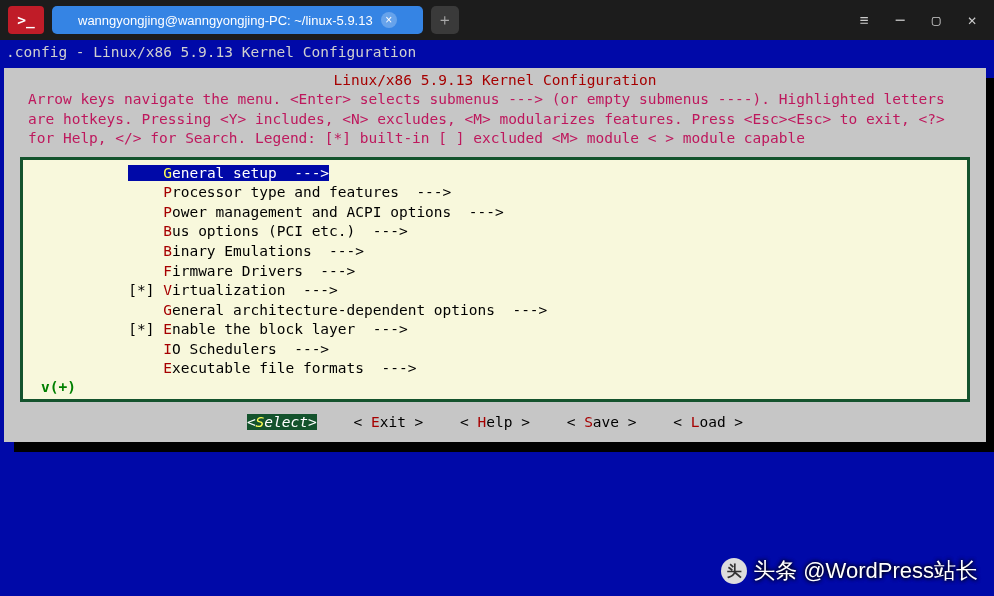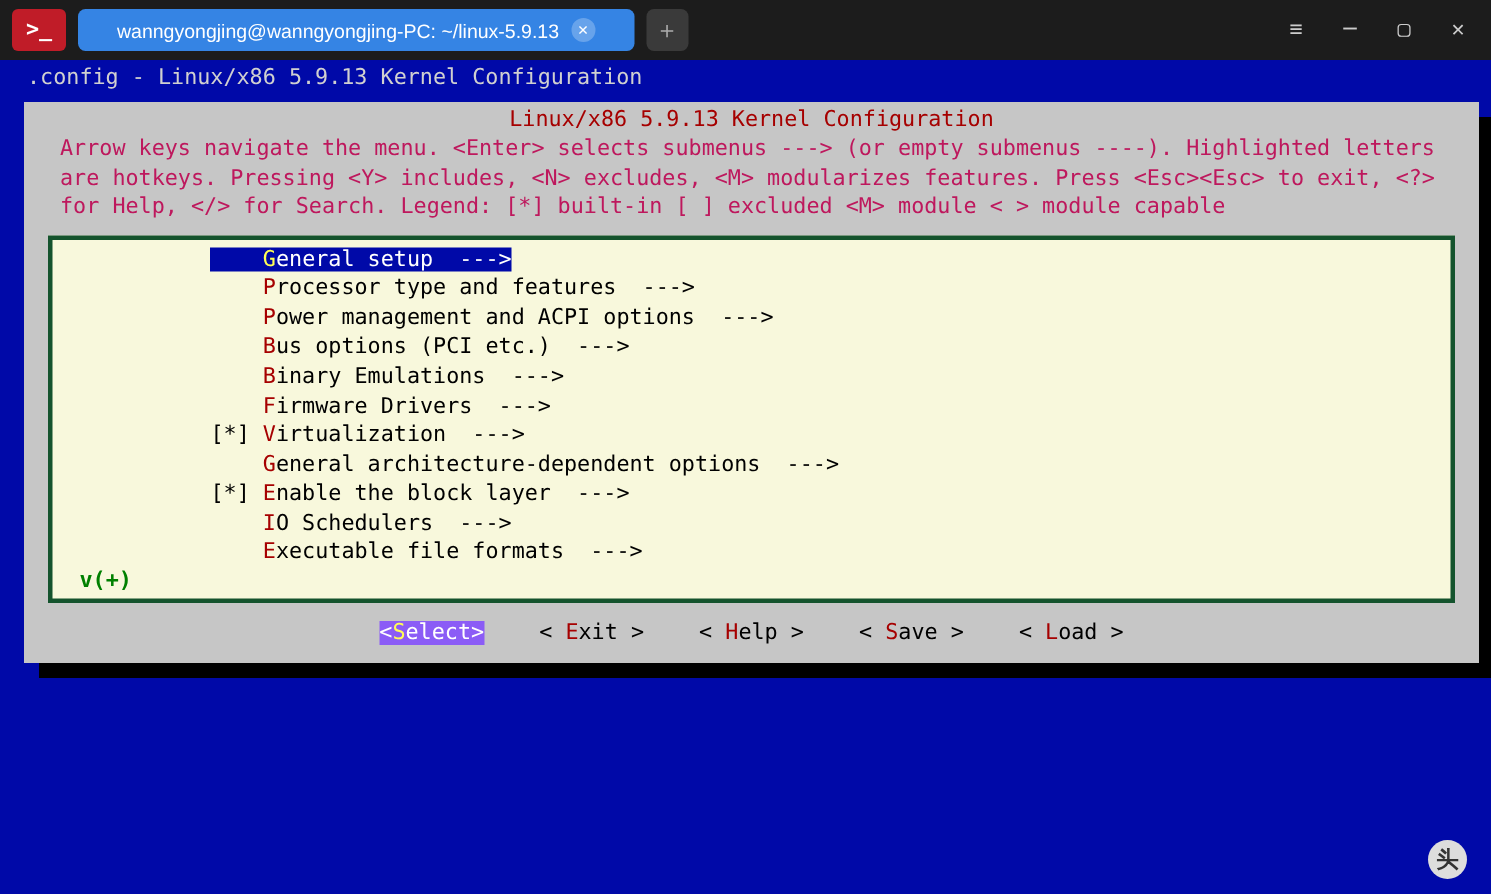--- a/index.html
+++ b/index.html
@@ -76,21 +76,21 @@
   justify-content: center;
 }
 .terminal {
   height: 556px;
   background: #000;
 }
 .blue-bg {
   background: #0009a8;
   color: #c0c0c0;
   height: 100%;
-  padding: 2px 4px 0 16px;
+  padding: 2px 4px 0 4px;
 }
 .title-line { color: #d0d0d0; padding: 2px 0 2px 2px; }
 .shadow-box { position: relative; margin: 6px 4px 0 0; }
 .shadow {
   position: absolute;
   top: 10px; left: 10px;
   width: 100%; height: 100%;
   background: #000;
 }
 .grey-panel {
@@ -128,22 +128,23 @@
 }
 .hot { color: #a60000; }
 .selected .hot { color: #ffff55; }
 .more { color: #008000; font-weight: bold; padding-left: 18px; }
 .button-row {
   text-align: center;
   padding: 4px 0 4px 0;
 }
 .btn { display: inline-block; margin: 0 14px; }
 .btn.sel {
-  background: #8b5cf6;
-  color: #fff;
+  background: #14532d;
+  color: #fff;
+  font-style: italic;
 }
 .btn.sel .hot { color: #ffff55; }
 .watermark {
   position: absolute;
   bottom: 10px;
   right: 16px;
   color: #fff;
   font-family: sans-serif;
   font-size: 22px;
   text-shadow: 0 0 4px #000, 0 0 4px #000;
@@ -216,13 +217,14 @@
           <span class="btn"><span>&lt; </span><span class="hot">S</span><span>ave &gt;</span></span>
           <span class="btn"><span>&lt; </span><span class="hot">L</span><span>oad &gt;</span></span>
         </div>
       </div>
     </div>
   </div>
 </div>
 
 <div class="watermark">
   <span class="wm-icon">头</span>
+  <span>头条 @WordPress站长</span>
 </div>
 
 </body></html>

